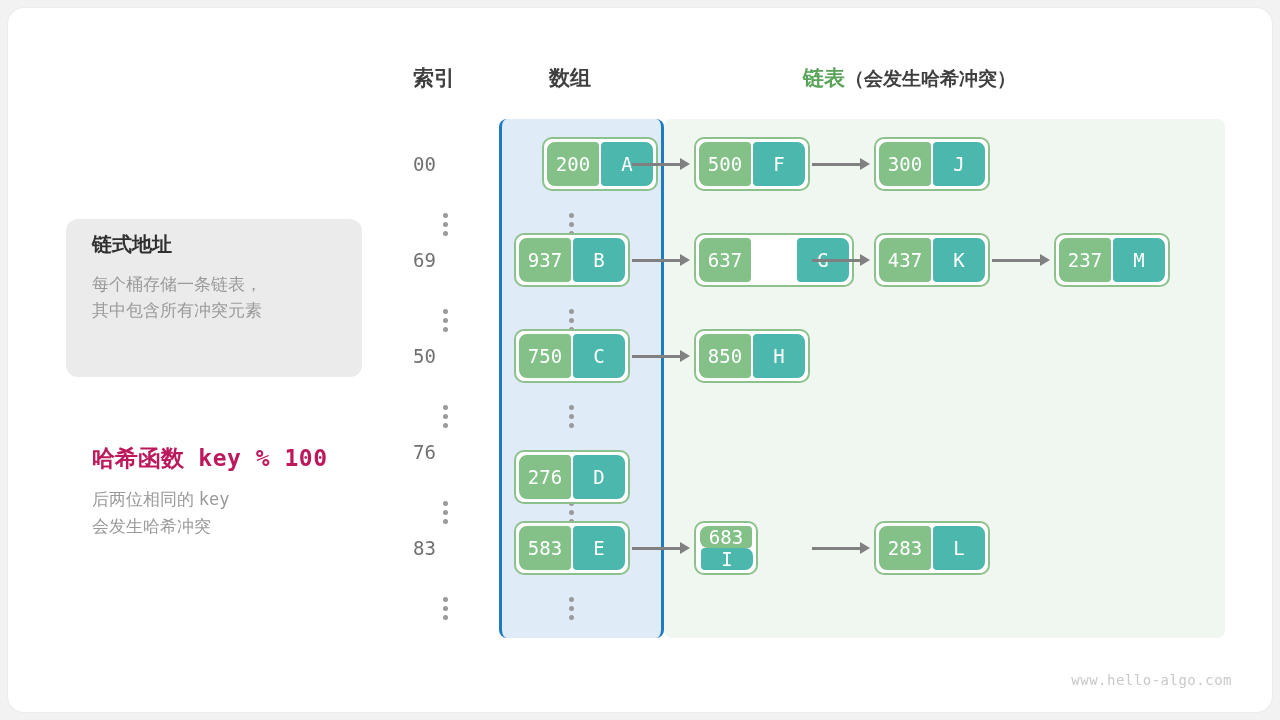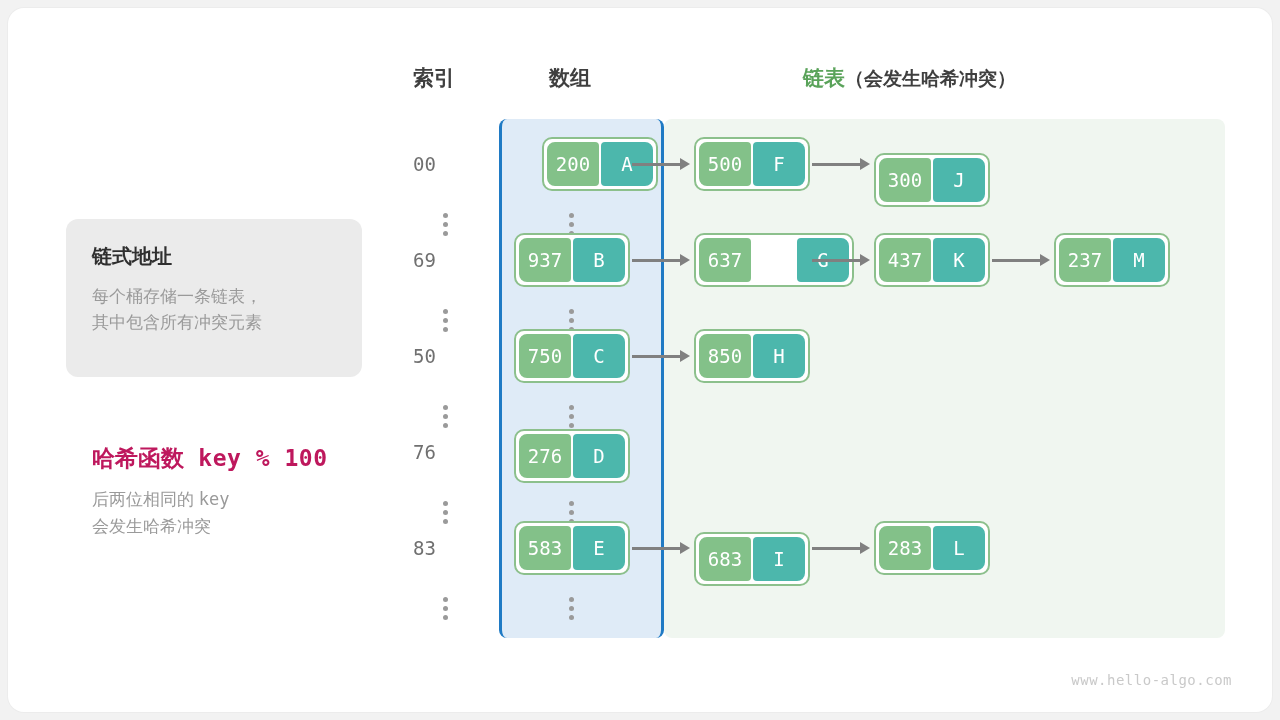--- a/index.html
+++ b/index.html
@@ -70,21 +70,21 @@
   
   .note-box {
     position: absolute;
     left: 58px;
     top: 211px;
     width: 296px;
     height: 158px;
     background: #ebebeb;
     border-radius: 12px;
     box-sizing: border-box;
-    padding: 24px 26px;
+    padding: 12px 26px;
   }
   .note-box .title {
     font-size: 20px;
     font-weight: bold;
     color: #2f2f2f;
     margin-bottom: 14px;
   }
   .note-box .body {
     font-size: 17px;
     color: #9a9a9a;
@@ -259,21 +259,21 @@
           <div class="head"></div>
         </div>
         <div class="node" style="left: 686px; top: 129px;">
           <div class="cell cell-key">500</div>
           <div class="cell cell-val">F</div>
         </div>
         <div class="arrow" style="left: 804px; top: 151px; width: 58px;">
           <div class="shaft"></div>
           <div class="head"></div>
         </div>
-        <div class="node" style="left: 866px; top: 129px; margin-top: 16px;">
+        <div class="node" style="left: 866px; top: 129px;">
           <div class="cell cell-key">300</div>
           <div class="cell cell-val">J</div>
         </div>
         <div class="idx" style="left: 405px; top: 241px;">69</div>
         <div class="dots" style="left: 432px; top: 301px;">
           <i></i>
           <i></i>
           <i></i>
         </div>
         <div class="dots" style="left: 558px; top: 301px;">
@@ -336,21 +336,21 @@
         <div class="dots" style="left: 432px; top: 493px;">
           <i></i>
           <i></i>
           <i></i>
         </div>
         <div class="dots" style="left: 558px; top: 493px;">
           <i></i>
           <i></i>
           <i></i>
         </div>
-        <div class="node" style="left: 506px; top: 421px;">
+        <div class="node" style="left: 506px; top: 442px;">
           <div class="cell cell-key">276</div>
           <div class="cell cell-val">D</div>
         </div>
         <div class="idx" style="left: 405px; top: 529px;">83</div>
         <div class="dots" style="left: 432px; top: 589px;">
           <i></i>
           <i></i>
           <i></i>
         </div>
         <div class="dots" style="left: 558px; top: 589px;">
@@ -359,21 +359,21 @@
           <i></i>
         </div>
         <div class="node" style="left: 506px; top: 513px;">
           <div class="cell cell-key">583</div>
           <div class="cell cell-val">E</div>
         </div>
         <div class="arrow" style="left: 624px; top: 535px; width: 58px;">
           <div class="shaft"></div>
           <div class="head"></div>
         </div>
-        <div class="node" style="left: 686px; top: 524px;">
+        <div class="node" style="left: 686px; top: 513px; flex-direction: column;">
           <div class="cell cell-key">683</div>
           <div class="cell cell-val">I</div>
         </div>
         <div class="arrow" style="left: 804px; top: 535px; width: 58px;">
           <div class="shaft"></div>
           <div class="head"></div>
         </div>
         <div class="node" style="left: 866px; top: 513px;">
           <div class="cell cell-key">283</div>
           <div class="cell cell-val">L</div>

